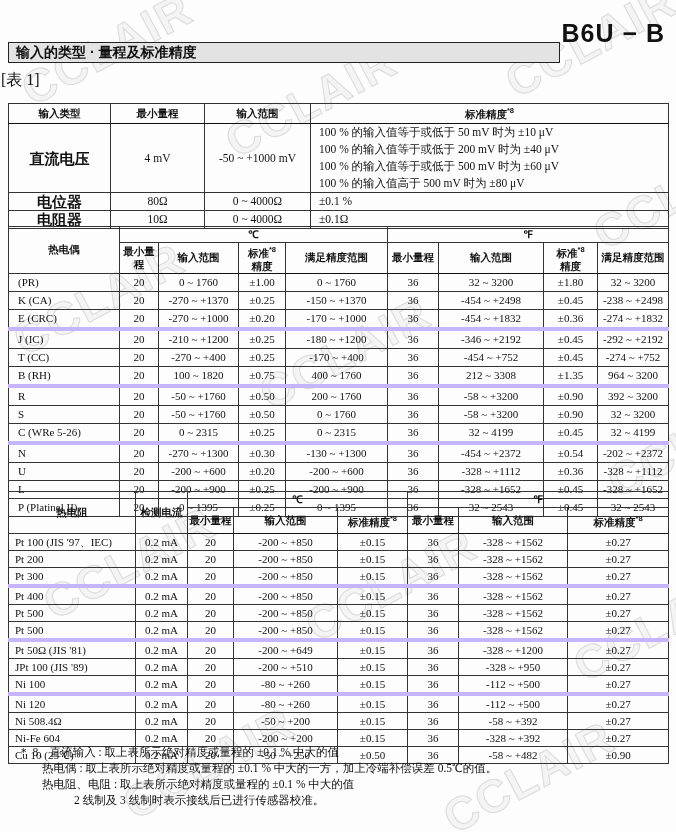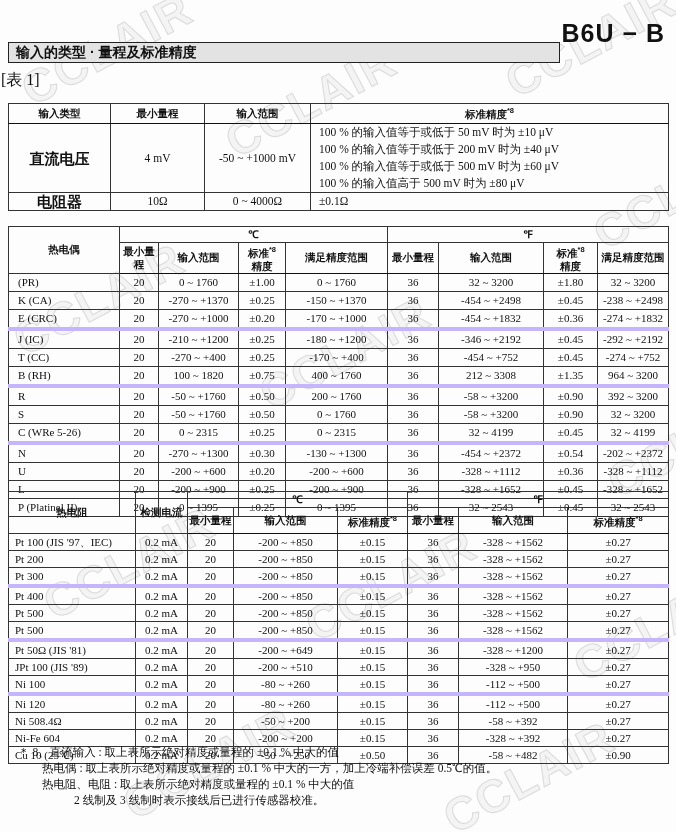--- a/index.html
+++ b/index.html
@@ -120,20 +120,28 @@
     <tbody id="t1-body">
         <tr>
           <td class="lbl hz">直流电压</td>
           <td>4 mV</td>
           <td>-50 ~ +1000 mV</td>
           <td class="acc">
             <div>100 % 的输入值等于或低于 50 mV 时为 ±10 μV</div>
             <div>100 % 的输入值等于或低于 200 mV 时为 ±40 μV</div>
             <div>100 % 的输入值等于或低于 500 mV 时为 ±60 μV</div>
             <div>100 % 的输入值高于 500 mV 时为 ±80 μV</div>
+          </td>
+        </tr>
+        <tr>
+          <td class="lbl hz">电位器</td>
+          <td>80Ω</td>
+          <td>0 ~ 4000Ω</td>
+          <td class="acc">
+            <div>±0.1 %</div>
           </td>
         </tr>
         <tr>
           <td class="lbl hz">电阻器</td>
           <td>10Ω</td>
           <td>0 ~ 4000Ω</td>
           <td class="acc">
             <div>±0.1Ω</div>
           </td>
         </tr>

